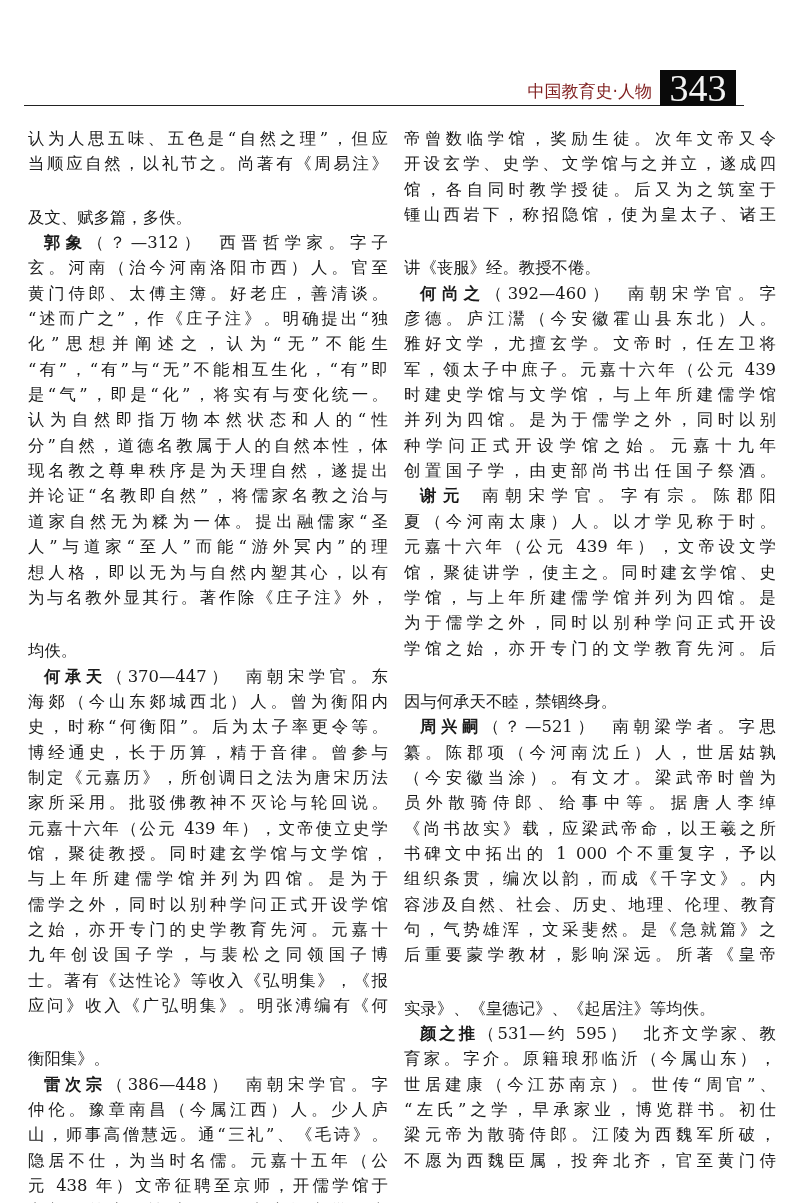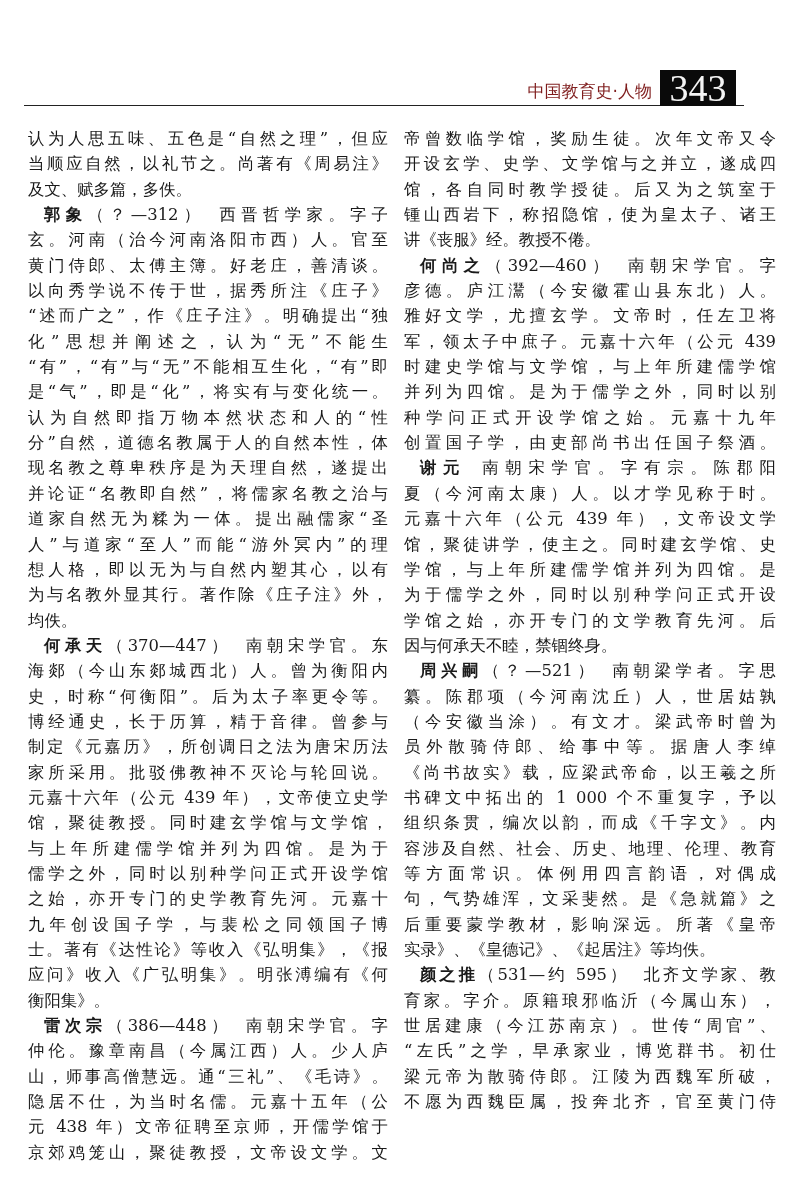--- a/index.html
+++ b/index.html
@@ -61,21 +61,21 @@
     }
     .col-left { left: 28px; width: 360px; }
     .col-right { left: 404px; width: 372px; }
     .line {
       display: block;
       height: 25.35px;
       white-space: nowrap;
       text-align-last: justify;
       overflow: hidden;
     }
-    .line.last { text-align-last: left; }
+    .line.last { text-align-last: left; margin-top: 28px; }
     .line.indent { padding-left: 16px; }
     .entry-name {
       font-family: "DejaVu Sans", "Liberation Sans", sans-serif;
       font-weight: bold;
     }
     .entry-dates { margin-right: 14px; }
   </style>
 </head>
 <body>
 
@@ -85,21 +85,20 @@
   <div class="page-number">343</div>
 </div>
 
 <div class="column col-left">
   <span class="line">认为人思五味、五色是“自然之理”，但应</span>
   <span class="line">当顺应自然，以礼节之。尚著有《周易注》</span>
   <span class="line last">及文、赋多篇，多佚。</span>
   <span class="line indent"><span class="entry-name">郭象</span><span class="entry-dates">（？—312）</span><span>西晋哲学家。字子</span></span>
   <span class="line">玄。河南（治今河南洛阳市西）人。官至</span>
   <span class="line">黄门侍郎、太傅主簿。好老庄，善清谈。</span>
-  <span class="line">以向秀学说不传于世，据秀所注《庄子》</span>
   <span class="line">“述而广之”，作《庄子注》。明确提出“独</span>
   <span class="line">化”思想并阐述之，认为“无”不能生</span>
   <span class="line">“有”，“有”与“无”不能相互生化，“有”即</span>
   <span class="line">是“气”，即是“化”，将实有与变化统一。</span>
   <span class="line">认为自然即指万物本然状态和人的“性</span>
   <span class="line">分”自然，道德名教属于人的自然本性，体</span>
   <span class="line">现名教之尊卑秩序是为天理自然，遂提出</span>
   <span class="line">并论证“名教即自然”，将儒家名教之治与</span>
   <span class="line">道家自然无为糅为一体。提出融儒家“圣</span>
   <span class="line">人”与道家“至人”而能“游外冥内”的理</span>
@@ -152,21 +151,20 @@
   <span class="line">学馆之始，亦开专门的文学教育先河。后</span>
   <span class="line last">因与何承天不睦，禁锢终身。</span>
   <span class="line indent"><span class="entry-name">周兴嗣</span><span class="entry-dates">（？—521）</span><span>南朝梁学者。字思</span></span>
   <span class="line">纂。陈郡项（今河南沈丘）人，世居姑孰</span>
   <span class="line">（今安徽当涂）。有文才。梁武帝时曾为</span>
   <span class="line">员外散骑侍郎、给事中等。据唐人李绰</span>
   <span class="line">《尚书故实》载，应梁武帝命，以王羲之所</span>
   <span class="line">书碑文中拓出的 1 000 个不重复字，予以</span>
   <span class="line">组织条贯，编次以韵，而成《千字文》。内</span>
   <span class="line">容涉及自然、社会、历史、地理、伦理、教育</span>
-  <span class="line">等方面常识。体例用四言韵语，对偶成</span>
   <span class="line">句，气势雄浑，文采斐然。是《急就篇》之</span>
   <span class="line">后重要蒙学教材，影响深远。所著《皇帝</span>
   <span class="line last">实录》、《皇德记》、《起居注》等均佚。</span>
   <span class="line indent"><span class="entry-name">颜之推</span><span class="entry-dates">（531—约 595）</span><span>北齐文学家、教</span></span>
   <span class="line">育家。字介。原籍琅邪临沂（今属山东），</span>
   <span class="line">世居建康（今江苏南京）。世传“周官”、</span>
   <span class="line">“左氏”之学，早承家业，博览群书。初仕</span>
   <span class="line">梁元帝为散骑侍郎。江陵为西魏军所破，</span>
   <span class="line">不愿为西魏臣属，投奔北齐，官至黄门侍</span>
 </div>

